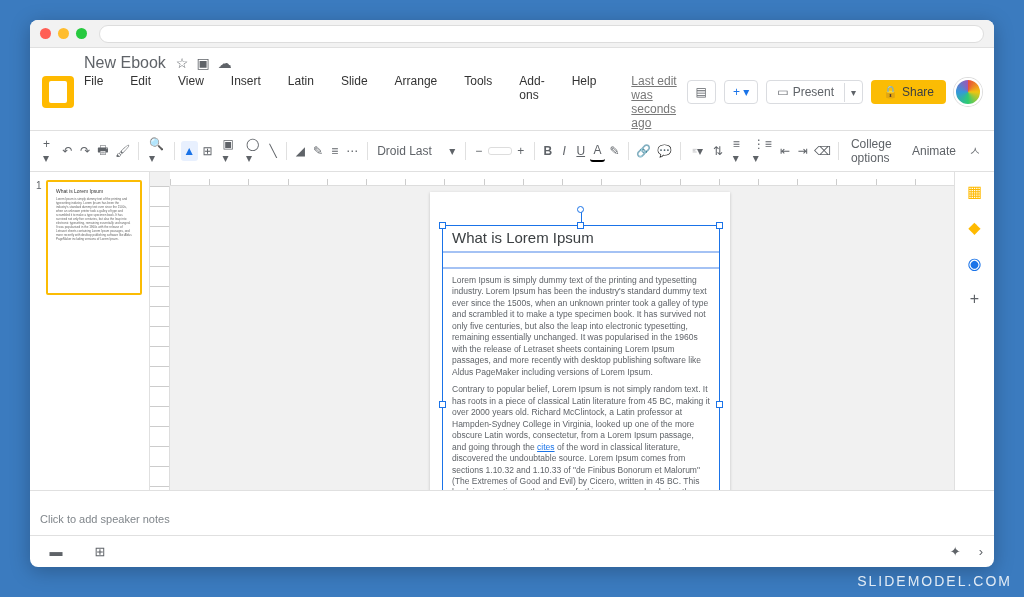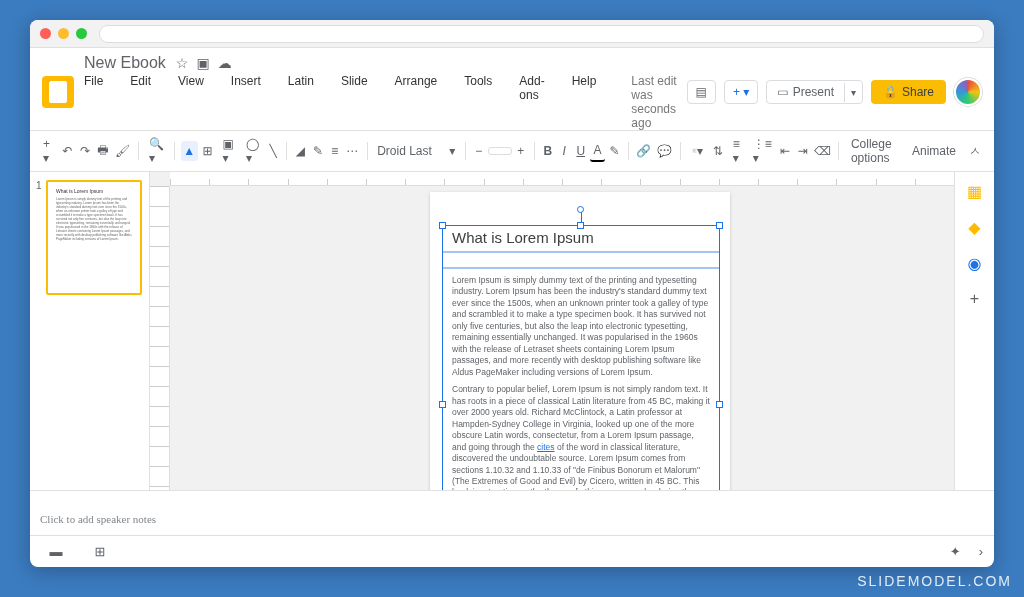--- a/index.html
+++ b/index.html
@@ -44,21 +44,21 @@
   width: 32px; height: 32px; background:#ffba00; border-radius:4px;
   display:flex; align-items:center; justify-content:center; margin-right:10px;
 }
 .logo-inner { width:18px; height:22px; background:#fff; border-radius:2px; }
 .titleinfo { flex:1; }
 .doc-title-row { display:flex; align-items:center; gap:10px; }
 .doc-title { font-size:16px; color:#5f6368; }
 .title-icons { color:#5f6368; font-size:14px; display:flex; gap:8px; }
 .menubar { display:flex; gap:27px; font-size:12px; color:#333; margin-top:2px; }
 .menubar span { cursor:pointer; }
-.edit-status { color:#777; font-size:12px; margin-left:8px; }
+.edit-status { color:#777; text-decoration:underline; font-size:12px; margin-left:8px; }
 
 .right-actions { display:flex; align-items:center; gap:8px; }
 .btn-plain { border:1px solid #dadce0; background:#fff; border-radius:4px; padding:4px 8px; display:flex; align-items:center; gap:4px; font-size:12px; color:#5f6368; cursor:pointer; }
 .present-combo { border:1px solid #dadce0; border-radius:4px; display:flex; align-items:center; overflow:hidden; }
 .present-main { padding:4px 10px; font-size:12px; color:#5f6368; display:flex; align-items:center; gap:4px; }
 .present-caret { border-left:1px solid #dadce0; padding:4px 6px; font-size:10px; color:#5f6368; }
 .share-btn { background:#fbbc04; color:#3c4043; font-size:12px; padding:5px 12px; border-radius:4px; display:flex; align-items:center; gap:4px; cursor:pointer; font-weight:500; }
 .avatar { width:28px; height:28px; border-radius:50%; background: conic-gradient(#e74c3c,#f1c40f,#2ecc71,#3498db,#9b59b6); border:2px solid #fff; box-shadow:0 0 0 1px #ddd; }
 
 .toolbar {
@@ -94,21 +94,21 @@
 .sh-tm{top:-4px;left:50%;margin-left:-4px}
 .sh-ml{top:50%;left:-4px;margin-top:-4px} .sh-mr{top:50%;right:-4px;margin-top:-4px}
 .rotate-handle { position:absolute; top:-14px; left:50%; width:1px; height:10px; background:#1a73e8; }
 .rotate-dot { position:absolute; top:-20px; left:50%; margin-left:-4px; width:7px; height:7px; border:1px solid #1a73e8; background:#fff; border-radius:50%; }
 
 .title-box { position:absolute; left:292px; top:53px; width:278px; height:28px; border-bottom:2px solid #a4c2f4; padding:4px 10px; font-size:15px; color:#3c4043; }
 .body-box { position:absolute; left:292px; top:95px; width:278px; height:318px; border-top:2px solid #a4c2f4; padding:6px 10px; font-size:8.5px; line-height:1.35; color:#5f6368; overflow:hidden; }
 .body-box p { margin-bottom:6px; }
 .cites { color:#1a73e8; text-decoration:underline; }
 
-.notes { height:26px; border-top:1px solid #e0e0e0; padding:22px 10px; font-size:11px; color:#80868b;font-family:Liberation Serif, serif; }
+.notes { height:26px; border-top:1px solid #e0e0e0; padding:22px 10px; font-size:11px; color:#80868b; }
 
 .side-panel { width:40px; border-left:1px solid #e0e0e0; display:flex; flex-direction:column; align-items:center; padding-top:10px; gap:18px; }
 .sp-icon { width:18px; height:18px; display:flex; align-items:center; justify-content:center; font-size:16px; cursor:pointer; }
 
 .bottom-bar { height:32px; border-top:1px solid #e0e0e0; display:flex; align-items:center; padding:0 6px; gap:4px; }
 .view-btn { width:40px; display:flex; justify-content:center; padding:4px; cursor:pointer; color:#5f6368; }
 .bottom-right { margin-left:auto; display:flex; gap:8px; align-items:center; color:#5f6368; }
 
 .watermark { position:absolute; bottom:8px; right:12px; font-size:14px; letter-spacing:2px; color:#fff; opacity:.85; }
 </style>

